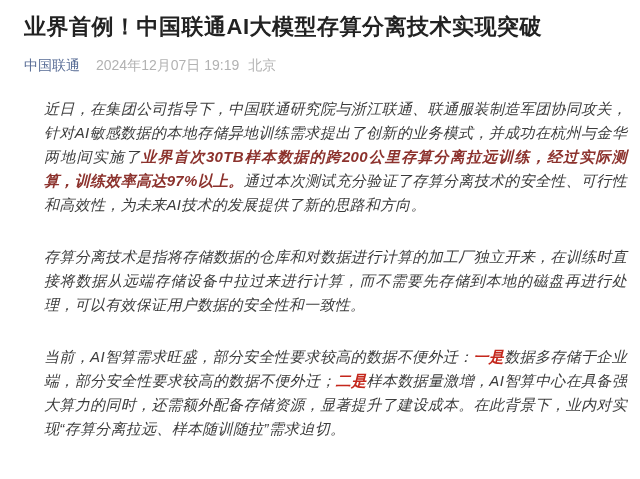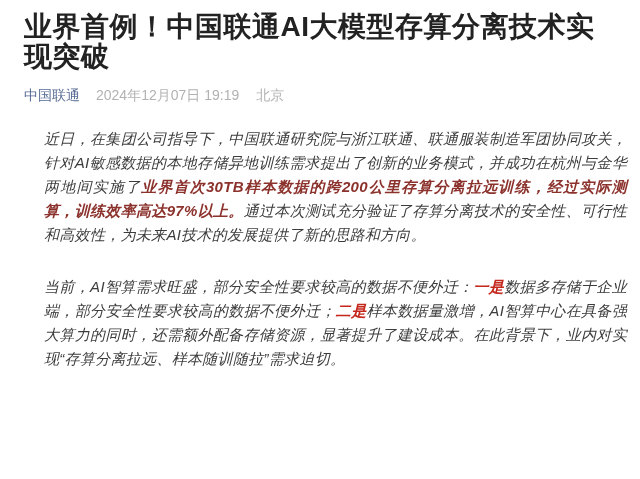--- a/index.html
+++ b/index.html
@@ -12,41 +12,41 @@
     position: relative;
     width: 640px;
     min-height: 479px;
     background: var(--page-bg, #ffffff);
     overflow: hidden;
     box-sizing: border-box;
   }
   .article-title {
     margin: 0;
     padding: 12px 24px 0 24px;
-    font-size: 28px;
+    font-size: 22px;
     line-height: 30px;
     font-weight: 700;
     color: var(--title-color, #222222);
     letter-spacing: 0.5px;
   }
   .byline {
     padding: 13px 24px 0 24px;
     font-size: 14px;
     line-height: 20px;
     color: var(--meta-gray, #b2b2b2);
     white-space: nowrap;
   }
   .byline .author {
     color: var(--link-blue, #576b95);
     text-decoration: none;
     cursor: pointer;
     margin-right: 16px;
   }
   .byline .date {
-    margin-right: 17px;
+    margin-right: 9px;
   }
   .content {
     padding: 22px 13px 0 44px;
     font-size: 15px;
     line-height: 24px;
     color: var(--body-color, #3c3c3c);
     text-align: justify;
     letter-spacing: 0.3px;
     font-style: italic;
   }
@@ -73,17 +73,18 @@
   <h1 class="article-title">业界首例！中国联通AI大模型存算分离技术实现突破</h1>
 
   <div class="byline">
     <a class="author">中国联通</a><span class="date">2024年12月07日 19:19</span><span class="location">北京</span>
   </div>
 
   <div class="content">
 
     <p><span>近日，在集团公司指导下，中国联通研究院与浙江联通、联通服装制造军团协同攻关，针对AI敏感数据的本地存储异地训练需求提出了创新的业务模式，并成功在杭州与金华两地间实施了</span><span class="em-dark">业界首次30TB样本数据的跨200公里存算分离拉远训练，经过实际测算，训练效率高达97%以上。</span><span>通过本次测试充分验证了存算分离技术的安全性、可行性和高效性，为未来AI技术的发展提供了新的思路和方向。</span></p>
 
+    <p><span>存算分离技术是指将存储数据的仓库和对数据进行计算的加工厂独立开来，在训练时直接将数据从远端存储设备中拉过来进行计算，而不需要先存储到本地的磁盘再进行处理，可以有效保证用户数据的安全性和一致性。</span></p>
 
     <p><span>当前，AI智算需求旺盛，部分安全性要求较高的数据不便外迁：</span><span class="em-bright">一是</span><span>数据多存储于企业端，部分安全性要求较高的数据不便外迁；</span><span class="em-bright">二是</span><span>样本数据量激增，AI智算中心在具备强大算力的同时，还需额外配备存储资源，显著提升了建设成本。在此背景下，业内对实现“存算分离拉远、样本随训随拉”需求迫切。</span></p>
 
   </div>
 </div>
 
 </body></html>

